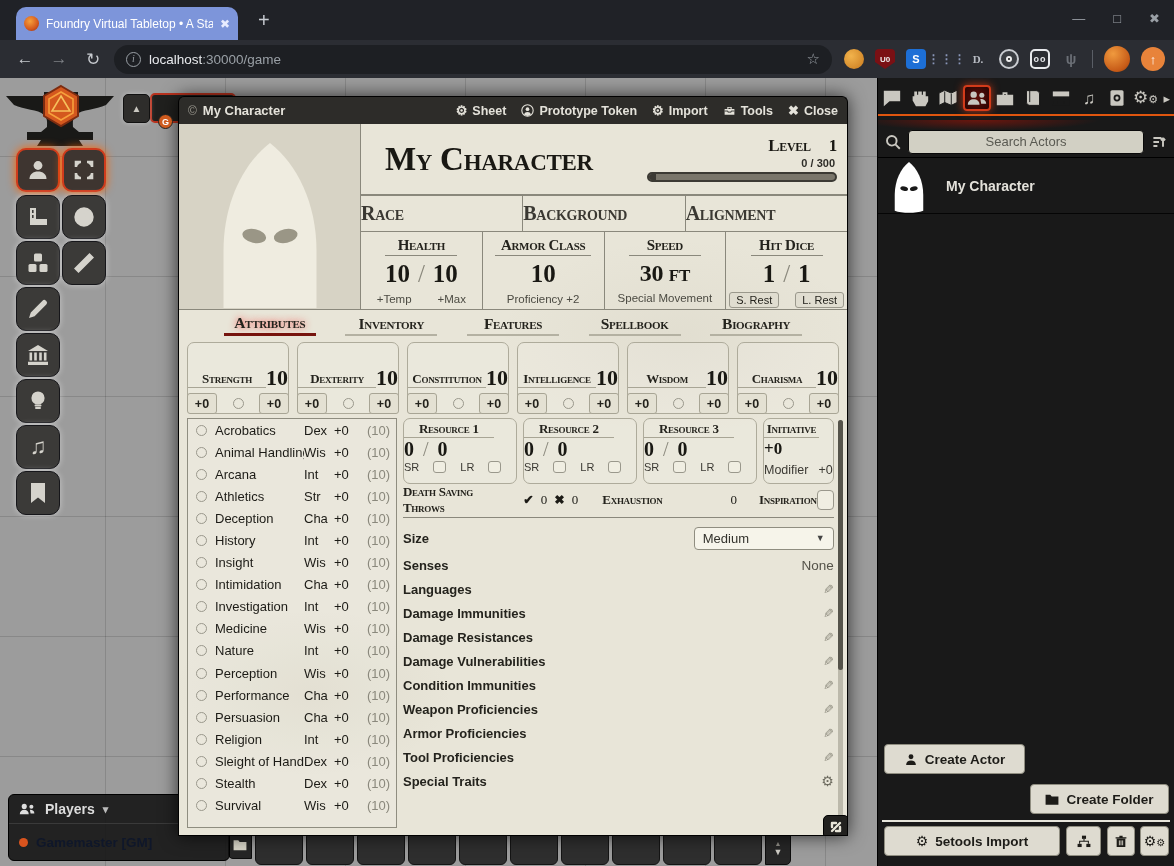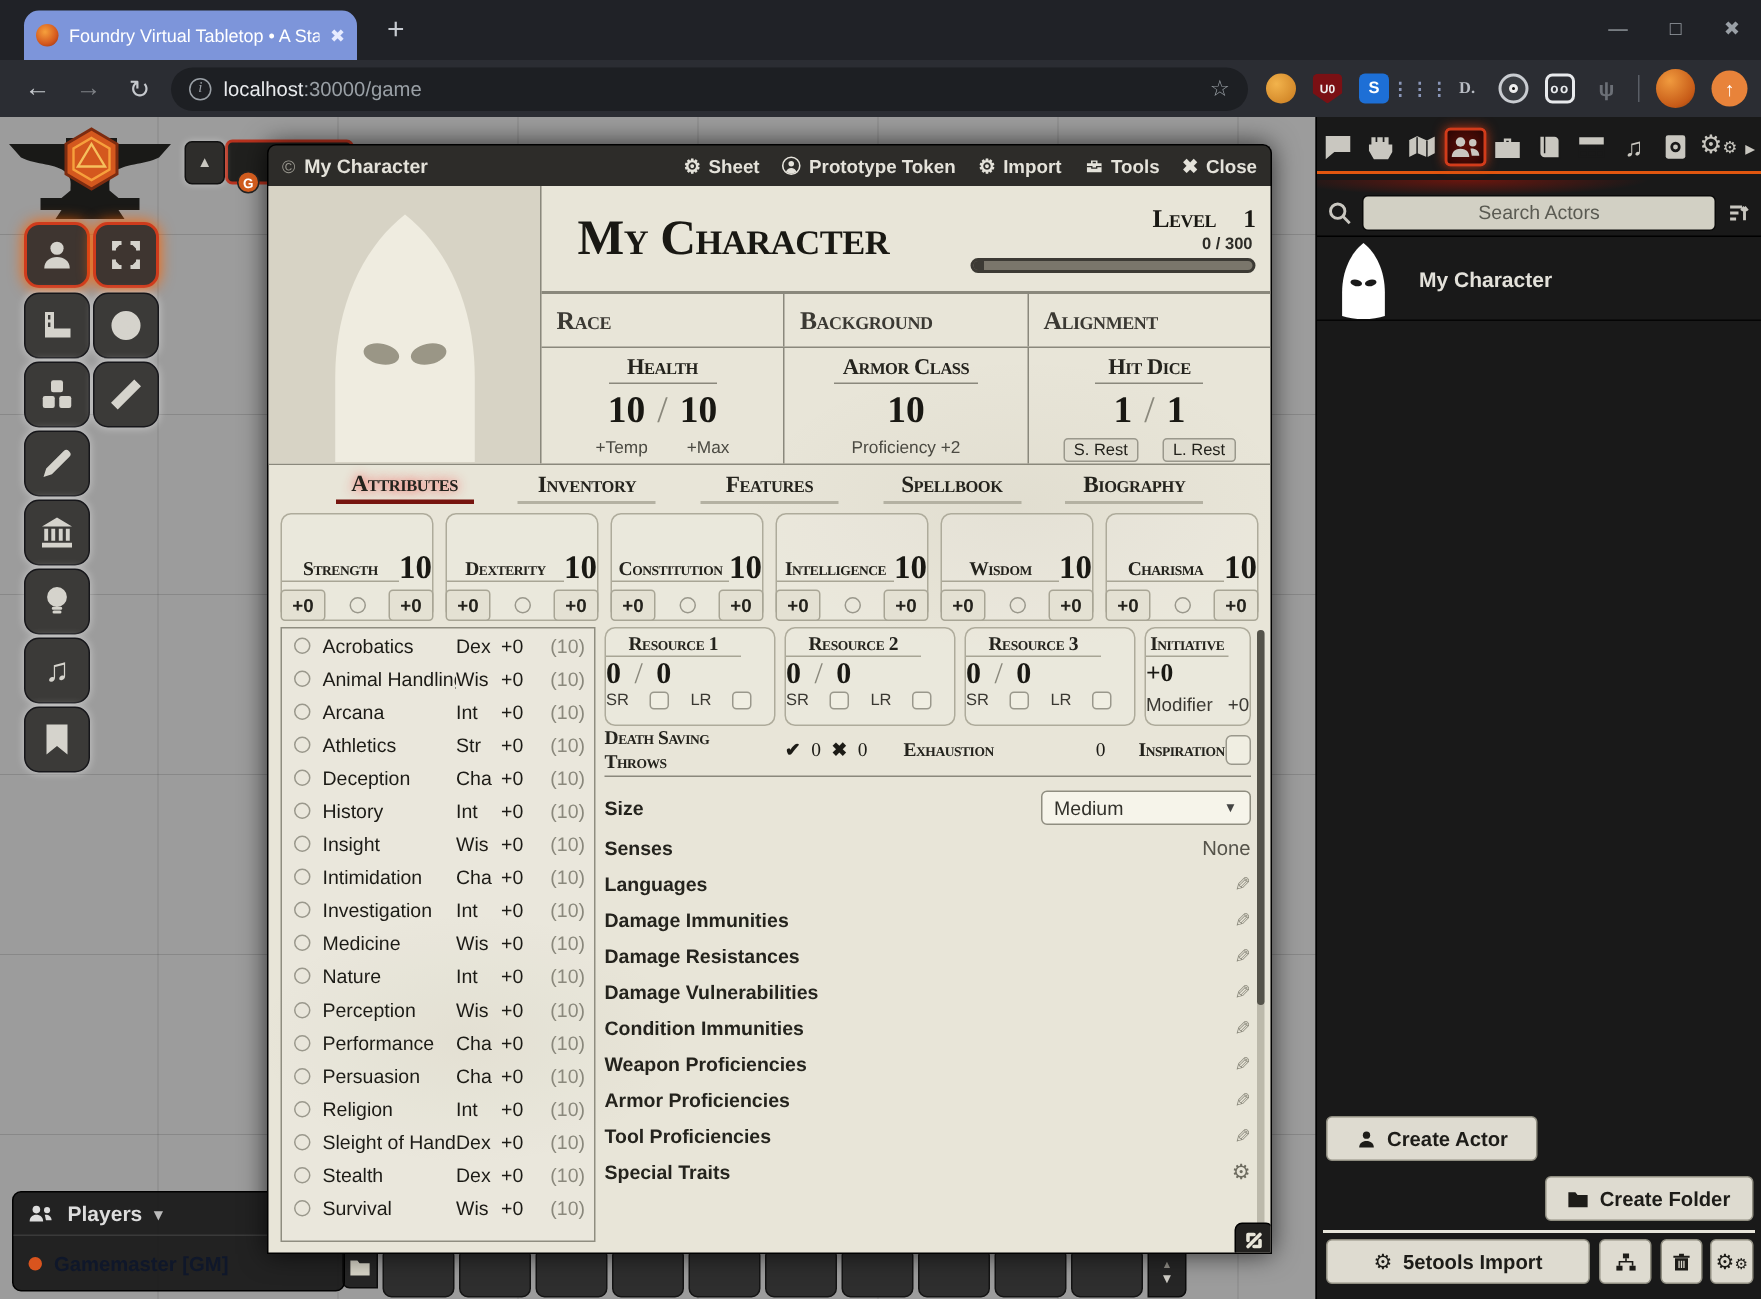--- a/index.html
+++ b/index.html
@@ -84,21 +84,21 @@
   .portrait svg{width:150px;height:170px;}
   .sheadR{flex:1;display:flex;flex-direction:column;}
   .namerow{height:72px;display:flex;align-items:center;padding:0 10px 0 24px;border-bottom:2px solid #8a887c;}
   .charname{flex:1;font-size:33px;color:#191813;}
   .lvlblock{width:190px;text-align:right;}
   .lvlline{display:flex;justify-content:flex-end;align-items:baseline;gap:18px;font-size:17px;color:#191813;}
   .xptext{font-size:11px;font-weight:700;color:#2e2d28;margin:1px 2px 3px 0;}
   .xpbar{height:10px;border:2px solid #3c3a34;border-radius:6px;background:#7a766b;position:relative;overflow:hidden;}
   .xpbar .fill{position:absolute;left:0;top:0;bottom:0;width:7px;background:#3c3a34;}
   .fieldsrow{height:36px;display:flex;border-bottom:1px solid #8a887c;}
-  .fieldcell{flex:1;display:flex;align-items:center;padding-left:10px;font-size:17px;color:#3b3933;}
+  .fieldcell{flex:1;display:flex;align-items:center;padding-left:0;font-size:20px;color:#3b3933;}
   .fieldcell + .fieldcell{border-left:1px solid #8a887c;}
   .statsrow{flex:1;display:flex;}
   .statcell{flex:1;display:flex;flex-direction:column;align-items:center;padding-top:5px;}
   .statcell + .statcell{border-left:1px solid #8a887c;}
   .statlabel{font-size:15px;color:#24231d;border-bottom:1px solid #8a887c;padding:0 6px 1px;min-width:72px;text-align:center;}
   .statval{font-size:25px;color:#191813;margin-top:4px;display:flex;align-items:baseline;gap:8px;font-family:"Liberation Serif",serif;font-weight:700;}
   .statval .sep{color:#8a887c;font-weight:400;}
   .statsub{display:flex;gap:26px;font-size:11.5px;color:#4b4a42;margin-top:5px;}
   .restbtns{display:flex;gap:16px;margin-top:4px;}
   .restbtn{font-size:11px;color:#24231d;background:#e0ddd0;border:1px solid #9a988c;border-radius:3px;padding:1px 6px;}
@@ -427,20 +427,27 @@
           <div class="statcell">
             <span class="statlabel serif">Armor Class</span>
             <span class="statval">
                 <span>10</span>
               </span>
             <span class="statsub">
                 <span>Proficiency +2</span>
               </span>
           </div>
           <div class="statcell">
+            <span class="statlabel serif">Speed</span>
+            <span class="statval serif" style="font-size:24px">30 ft</span>
+            <span class="statsub">
+                <span>Special Movement</span>
+              </span>
+          </div>
+          <div class="statcell">
             <span class="statlabel serif">Hit Dice</span>
             <span class="statval">
                 <span>1</span>
                 <span class="sep">/</span>
                 <span>1</span>
               </span>
             <span class="restbtns">
               <span class="restbtn">S. Rest</span>
               <span class="restbtn">L. Rest</span>
             </span>

